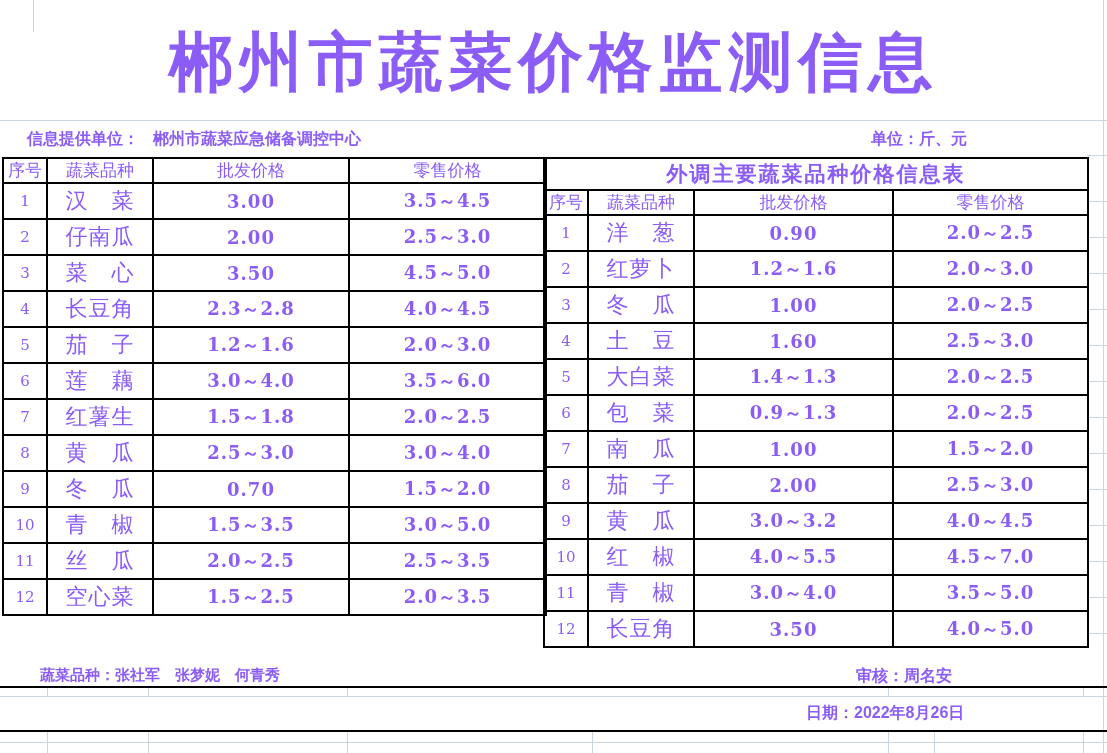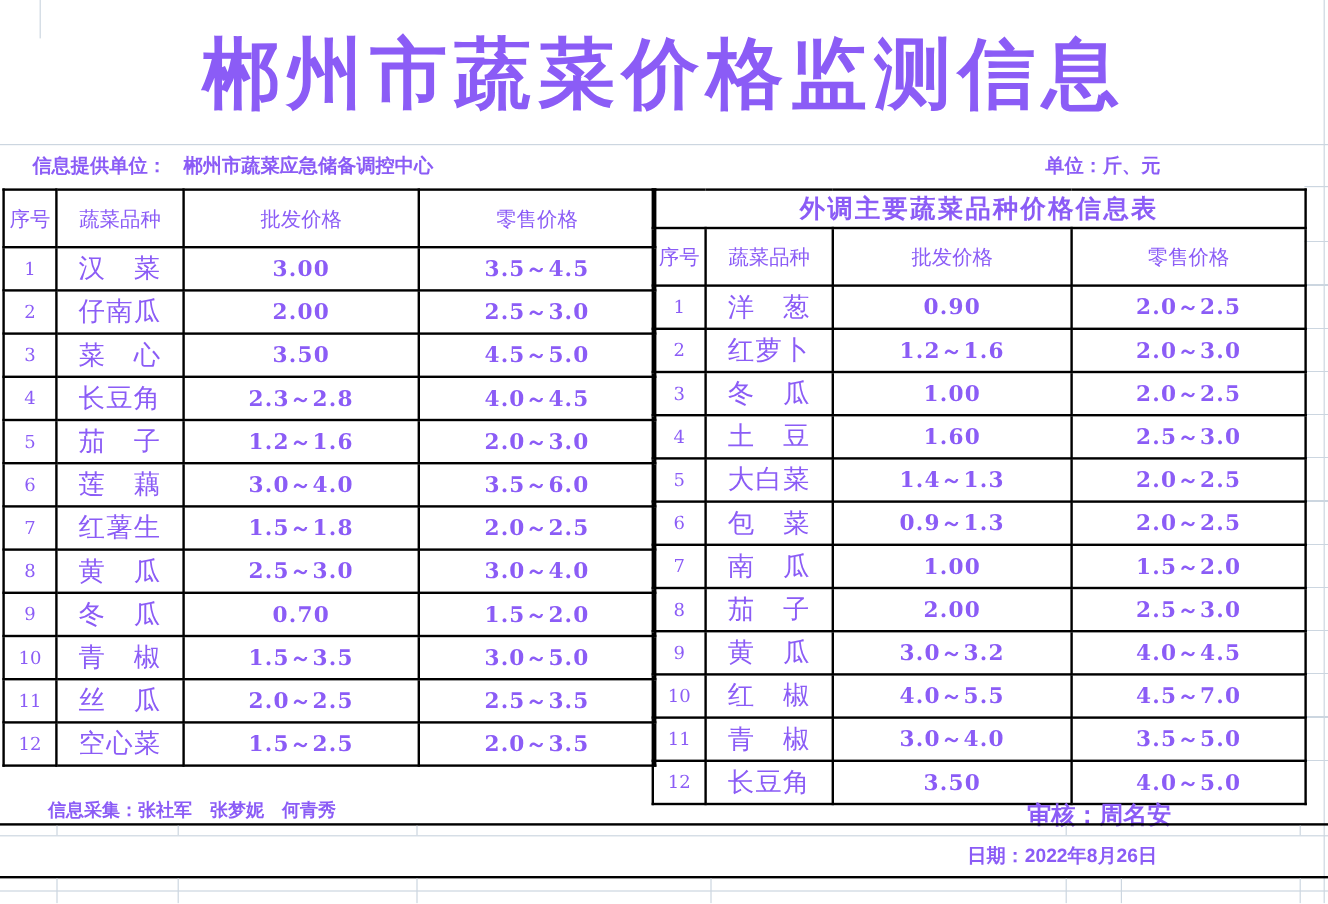--- a/index.html
+++ b/index.html
@@ -24,33 +24,33 @@
     position:absolute;top:157px;border-collapse:collapse;table-layout:fixed;
   }
   table.tbl-left{left:2px;width:543px;}
   table.tbl-right{left:543px;width:544px;}
   .price-table th,.price-table td{
     border:2px solid #000;padding:0;text-align:center;vertical-align:middle;
     overflow:hidden;white-space:nowrap;
   }
   .tr-title{height:32px;}
   .tbl-title{font-family:"DejaVu Serif",serif;font-weight:bold;font-size:21px;letter-spacing:2px;}
-  .tr-head{height:48px;}
+  .tr-head{height:25px;}
   .tr-head th{font-weight:normal;font-size:17px;}
   tbody tr{height:36px;}
   .cell-no{font-family:"DejaVu Serif",serif;font-size:15px;}
   .cell-name{font-size:22px;letter-spacing:1px;}
   .cell-price{font-family:"DejaVu Serif",serif;font-weight:bold;font-size:18px;letter-spacing:1px;}
   
   .tbl-left .c-no{width:44px;}  .tbl-left .c-name{width:106px;}  .tbl-left .c-w{width:196px;}  .tbl-left .c-r{width:197px;}
   .tbl-right .c-no{width:44px;} .tbl-right .c-name{width:106px;} .tbl-right .c-w{width:199px;} .tbl-right .c-r{width:195px;}
   
   .footer-text{position:absolute;font-weight:bold;white-space:nowrap;}
   .ft-collectors{left:40px;top:666px;font-size:15px;}
-  .ft-reviewer{left:856px;top:666px;font-size:20px;}
+  .ft-reviewer{left:856px;top:666px;font-size:16px;}
   .ft-note{left:88px;top:703px;font-size:16px;}
   .ft-date{left:806px;top:703px;font-size:16px;}
   
   .hline{position:absolute;left:0;width:1107px;height:2px;background:#000;}
   .hl-1{top:686px;} .hl-2{top:730px;}
   
   .glh{position:absolute;height:1px;background:#ccd6e0;}
   .glh-top{left:0;top:120px;width:1107px;}
   .glh-margin{left:1087px;top:155px;width:20px;}
   .glh-band{left:0;top:696px;width:1107px;}
@@ -261,21 +261,21 @@
         </tr>
         <tr>
           <td class="cell-no">12</td>
           <td class="cell-name">长豆角</td>
           <td class="cell-price">3.50</td>
           <td class="cell-price">4.0～5.0</td>
         </tr>
       </tbody>
   </table>
 
-  <div class="footer-text ft-collectors">信息采集：张社军　张梦妮　何青秀</div>
+  <div class="footer-text ft-collectors">蔬菜品种：张社军　张梦妮　何青秀</div>
   <div class="footer-text ft-reviewer">审核：周名安</div>
   <div class="hline hl-1"></div>
   <div class="glh glh-band"></div>
   <div class="footer-text ft-date">日期：2022年8月26日</div>
   <div class="hline hl-2"></div>
   <div class="glh glh-bottom"></div>
 
   <div class="glv glv-band" style="left:47px"></div>
   <div class="glv glv-band" style="left:148px"></div>
   <div class="glv glv-band" style="left:347px"></div>

